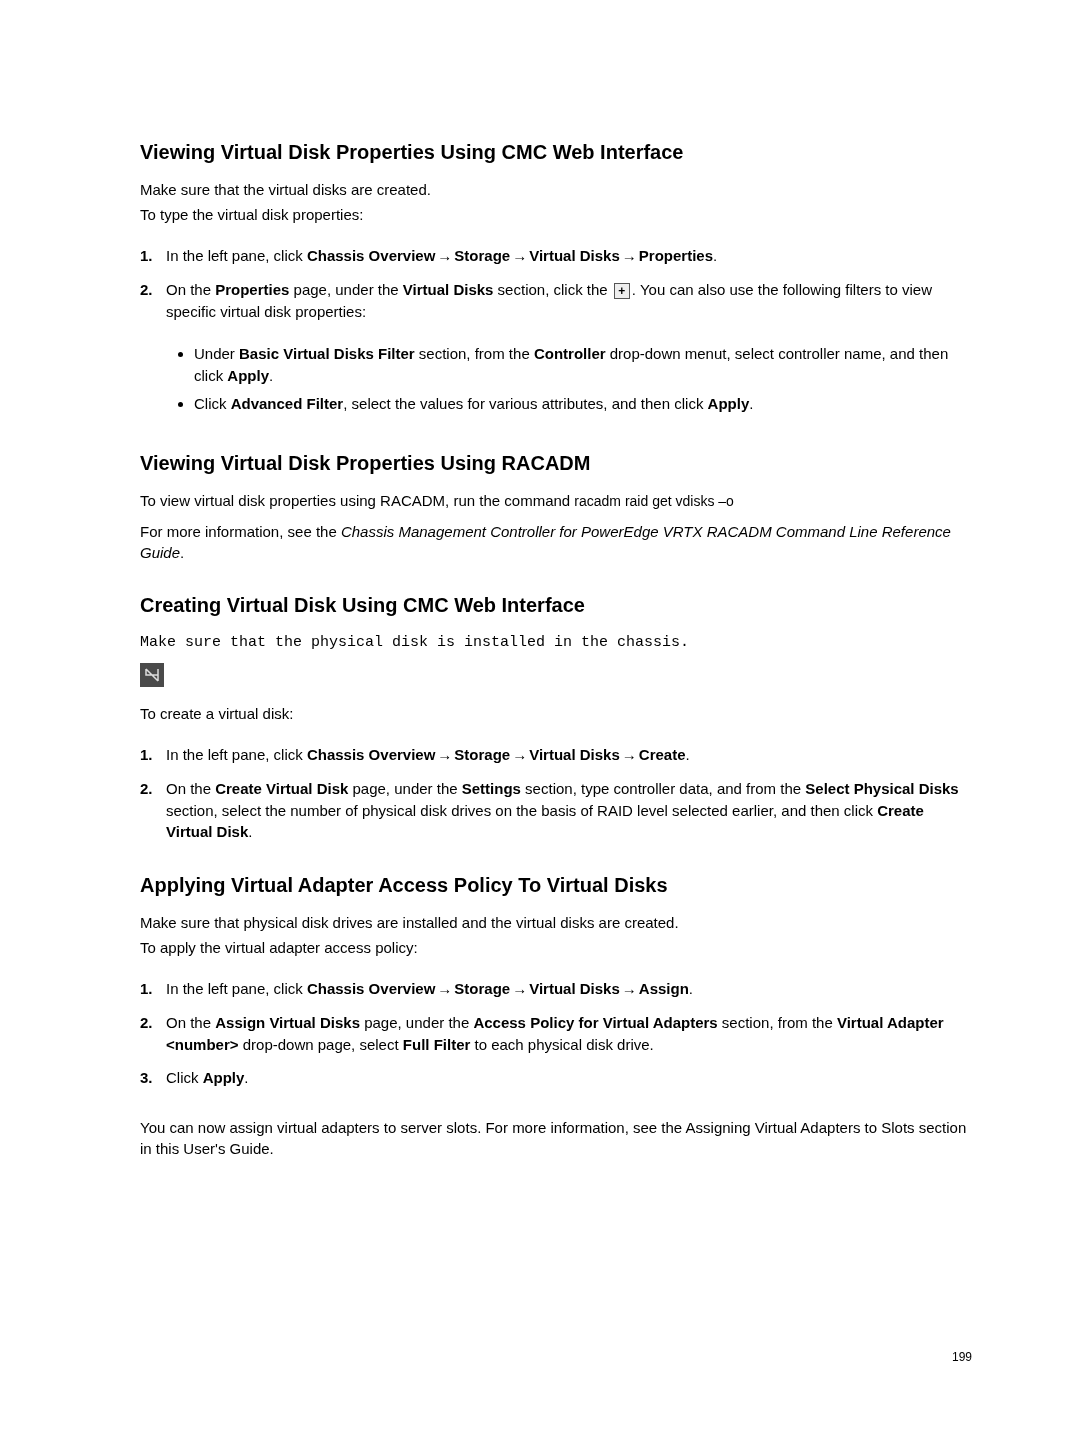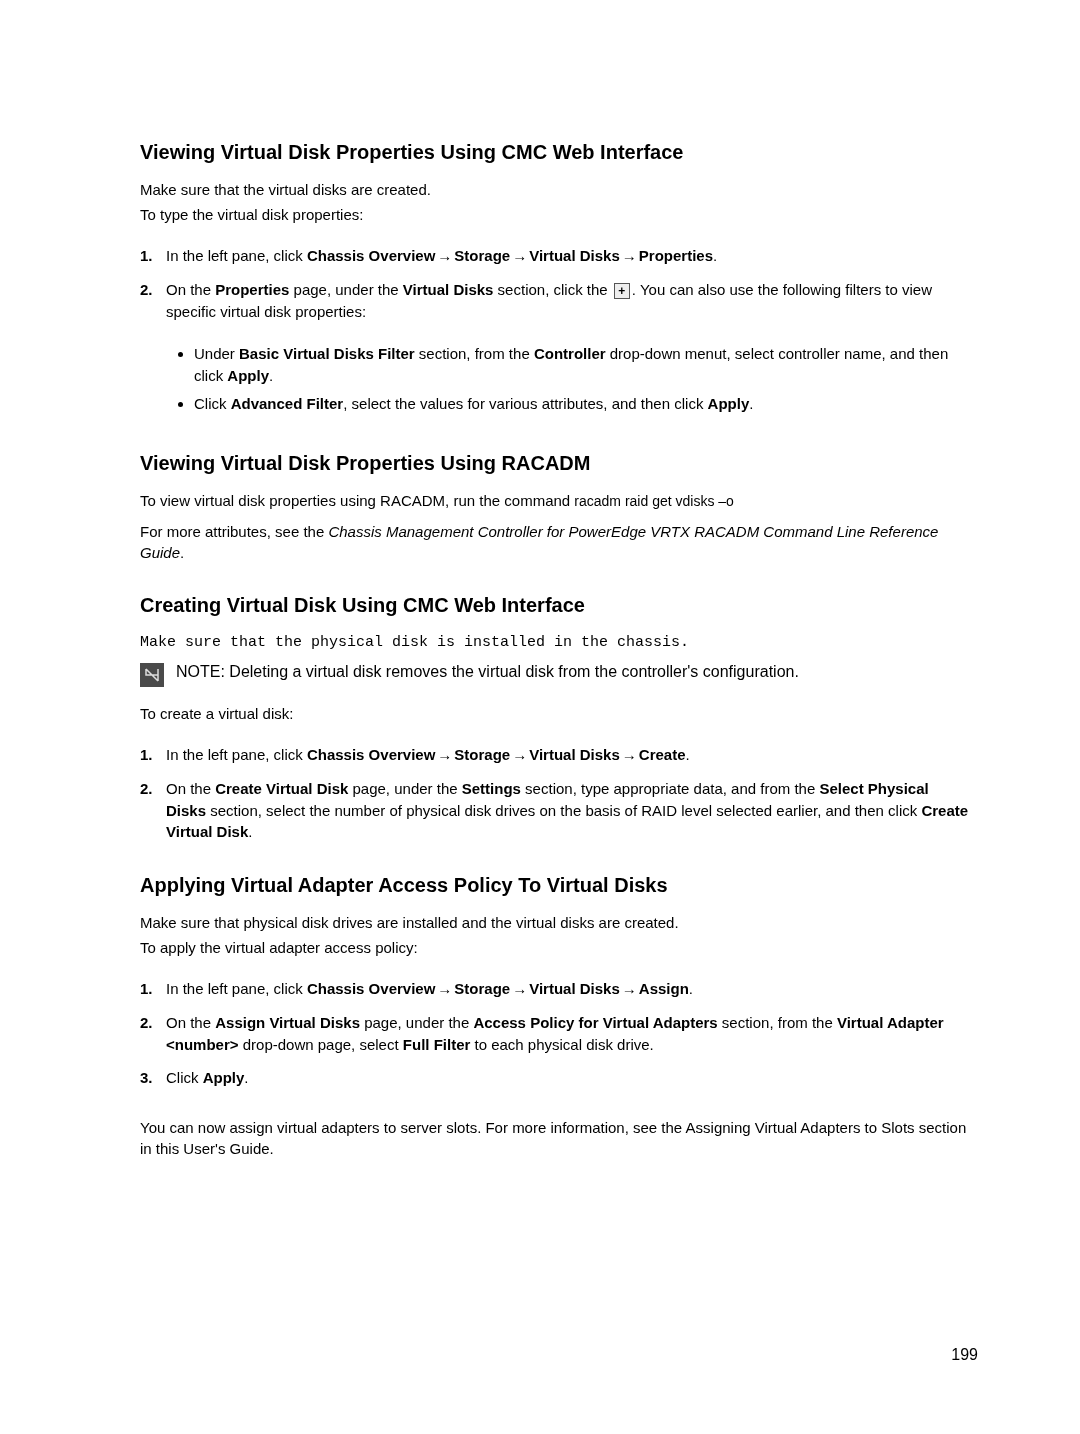--- a/index.html
+++ b/index.html
@@ -55,22 +55,22 @@
       background: #4a4a4a;
       display: inline-flex;
       align-items: center;
       justify-content: center;
       flex-shrink: 0;
     }
     .note-icon svg path { fill: none; stroke: #ddd; stroke-width: 2; }
     .page-number {
       position: absolute;
       bottom: 70px;
-      right: 102px;
-      font-size: 16px;
+      right: 108px;
+      font-size: 12px;
     }
   </style>
 </head>
 <body>
 
 <h2>Viewing Virtual Disk Properties Using CMC Web Interface</h2>
 <p>Make sure that the virtual disks are created.</p>
 <p class="subintro">To type the virtual disk properties:</p>
 <ol>
   <li>
@@ -93,47 +93,44 @@
       </ul>
     </span>
   </li>
 </ol>
 
 <h2 class="section-gap">Viewing Virtual Disk Properties Using RACADM</h2>
 <p style="margin-bottom:10px;">
   <span>To view virtual disk properties using RACADM, run the command </span><code>racadm raid get vdisks –o</code>
 </p>
 <p style="margin-bottom:28px;">
-  <span>For more attributes, see the </span><em>Chassis Management Controller for PowerEdge VRTX RACADM Command Line Reference Guide</em><span>.</span>
+  <span>For more information, see the </span><em>Chassis Management Controller for PowerEdge VRTX RACADM Command Line Reference Guide</em><span>.</span>
 </p>
 
 <h2 class="section-gap">Creating Virtual Disk Using CMC Web Interface</h2>
 <p style="margin-bottom:10px;font-family:Liberation Mono, monospace;">Make sure that the physical disk is installed in the chassis.</p>
 <div class="note-row">
   <span class="note-icon">
     <svg viewBox="0 0 24 24" width="18" height="18">
         <path d="M4 4 L20 20 M20 4 L20 20 M4 4 L4 12 L20 12"></path>
       </svg>
-  </span>
-  <span>
-    <span><span>NOTE: </span><span>Deleting a virtual disk removes the virtual disk from the controller's configuration.</span></span>
   </span>
 </div>
 <p class="subintro">To create a virtual disk:</p>
 <ol>
   <li>
     <span class="num">1.</span>
     <span class="body">
       <span>In the left pane, click </span><strong>Chassis Overview</strong><span class="arrow">→</span><strong>Storage</strong><span class="arrow">→</span><strong>Virtual Disks</strong><span class="arrow">→</span><strong>Create</strong><span>.</span>
     </span>
   </li>
   <li>
     <span class="num">2.</span>
     <span class="body">
-      <span>On the </span><strong>Create Virtual Disk</strong><span> page, under the </span><strong>Settings</strong><span> section, type appropriate data, and from the </span><strong>Select Physical Disks</strong><span> section, select the number of physical disk drives on the basis of RAID level selected earlier, and then click </span><strong>Create Virtual Disk</strong><span>.</span>
+      <span>On the </span><strong>Create Virtual Disk</strong><span> page, under the </span><strong>Settings</strong><span> section, type controller data, and from the </span><strong>Select Physical Disks</strong><span> section, select the number of physical disk drives on the basis of RAID level selected earlier, and then click </span><strong>Create Virtual Disk</strong><span>.</span>
     </span>
   </li>
 </ol>
 
 <h2 class="section-gap">Applying Virtual Adapter Access Policy To Virtual Disks</h2>
 <p>Make sure that physical disk drives are installed and the virtual disks are created.</p>
 <p class="subintro">To apply the virtual adapter access policy:</p>
 <ol>
   <li>
     <span class="num">1.</span>

